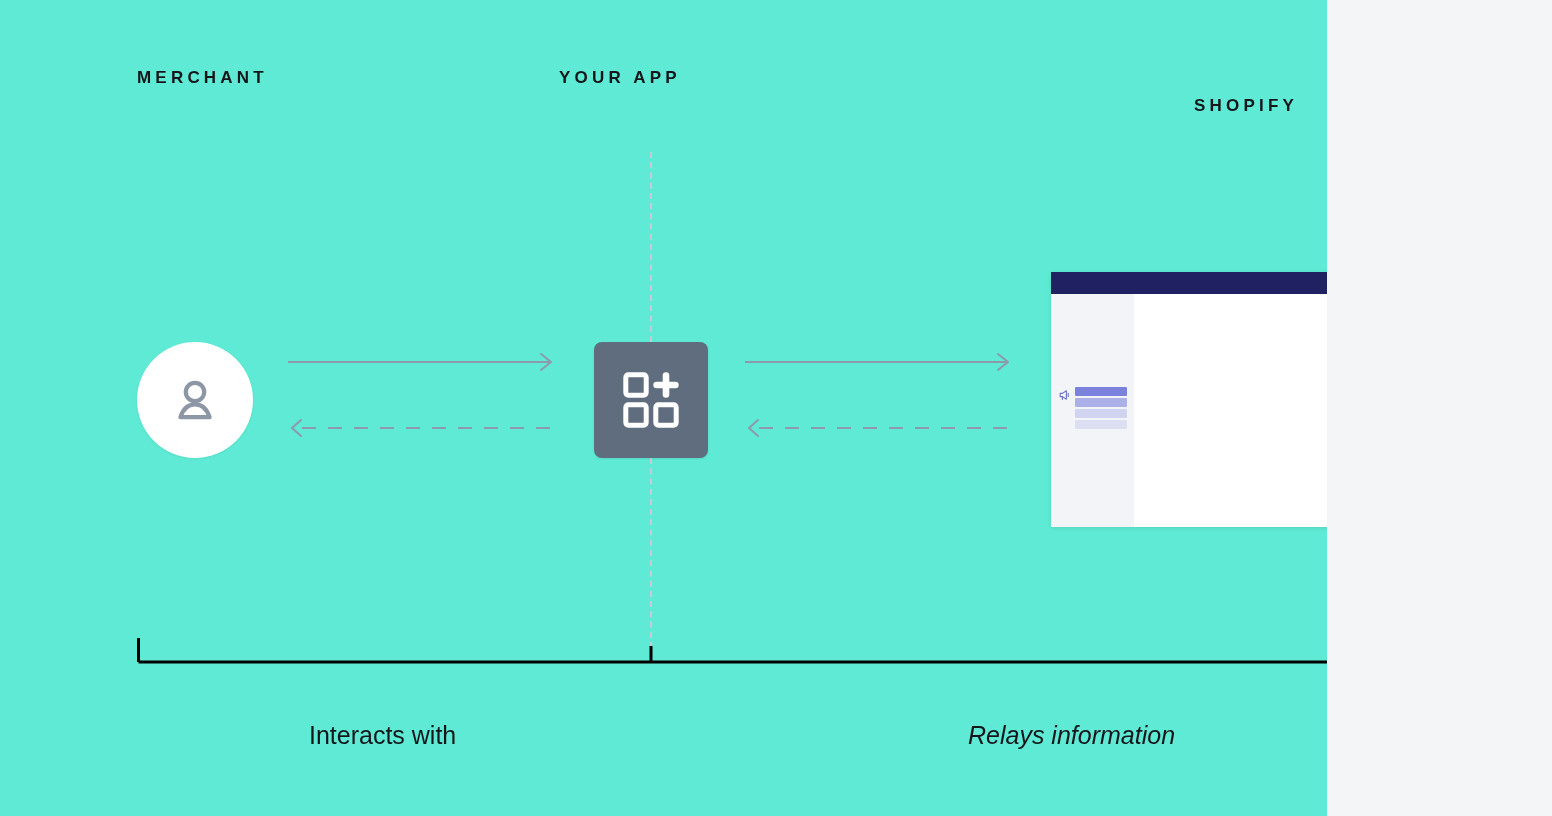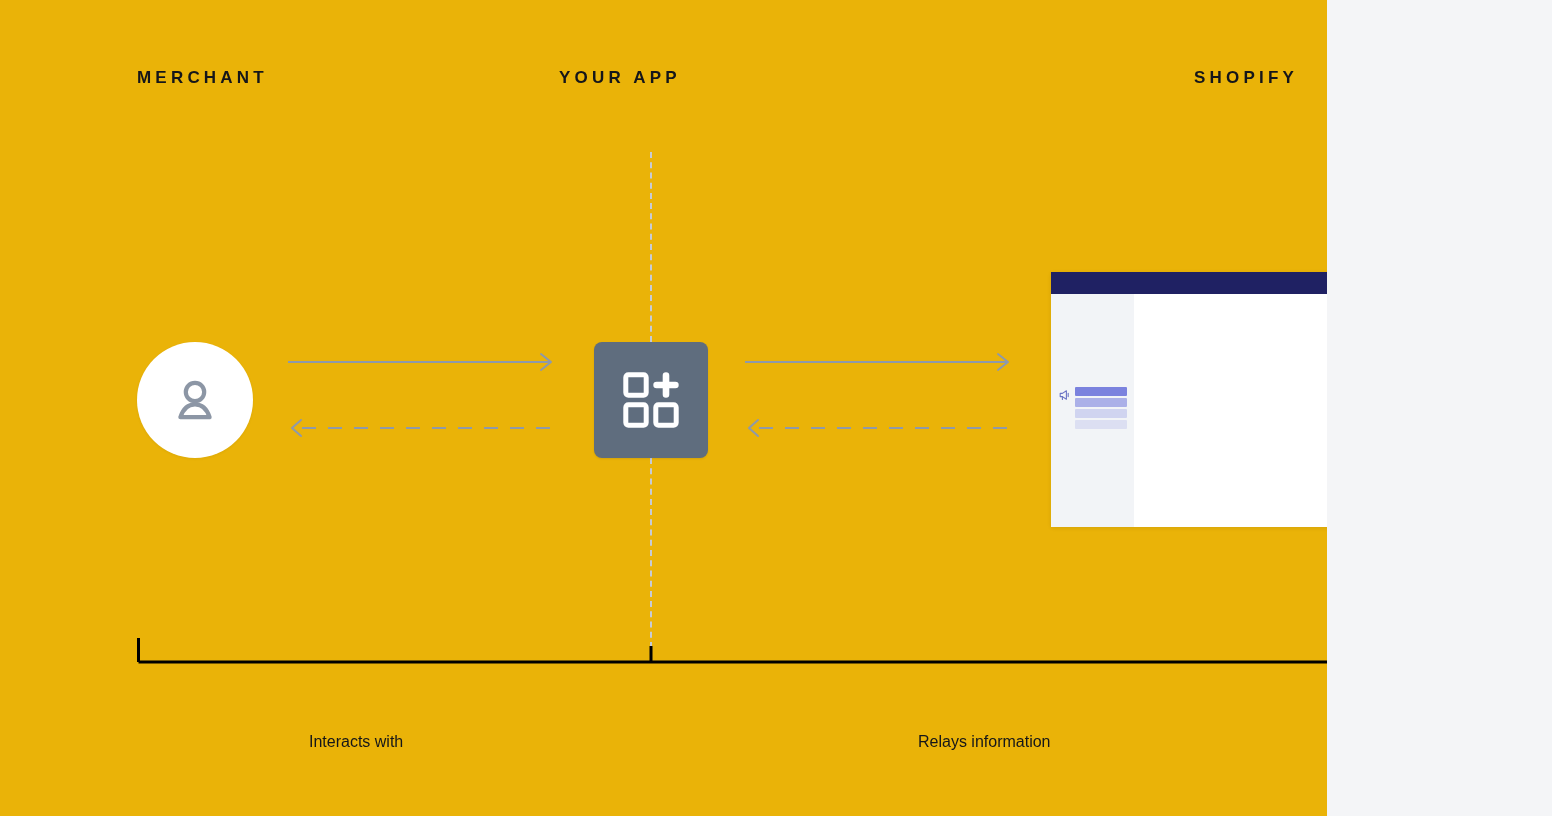--- a/index.html
+++ b/index.html
@@ -8,37 +8,37 @@
     background: #f4f5f7;
   }
   body {
     font-family: "Liberation Sans", sans-serif;
     -webkit-font-smoothing: antialiased;
   }
   #stage {
     position: relative;
     width: 1327px;
     height: 816px;
-    background: #eab308;
+    background: #5eead4;
     overflow: hidden;
   }
 
   
   .col-heading {
     position: absolute;
     font-size: 17px;
     font-weight: 600;
     letter-spacing: 4.2px;
     color: #15161a;
     white-space: nowrap;
     top: 68px;
   }
   #heading-merchant { left: 137px; }
   #heading-yourapp  { left: 559px; }
-  #heading-shopify  { left: 1194px; }
+  #heading-shopify  { left: 1194px; margin-top: 28px; }
 
   
   .divider {
     position: absolute;
     left: 650px;
     width: 0;
     border-left: 2px dashed #c6cbd6;
   }
   #divider-top    { top: 152px; height: 190px; }
   #divider-bottom { top: 458px; height: 190px; }
@@ -150,27 +150,26 @@
     left: 137px;
     top: 638px;
     width: 1315px;
     height: 26px;
   }
 
   
   .caption {
     position: absolute;
     top: 721px;
-    font-size: 16px;
+    font-size: 25px;
     color: #14161a;
     white-space: nowrap;
-    margin-top: 12px;
   }
   #caption-left  { left: 309px; }
-  #caption-right { left: 918px; }
+  #caption-right { left: 968px; font-style: italic; }
 </style>
 </head>
 <body>
 
 <div id="stage">
 
   <div class="col-heading" id="heading-merchant">MERCHANT</div>
   <div class="col-heading" id="heading-yourapp">YOUR APP</div>
   <div class="col-heading" id="heading-shopify">SHOPIFY</div>
 

